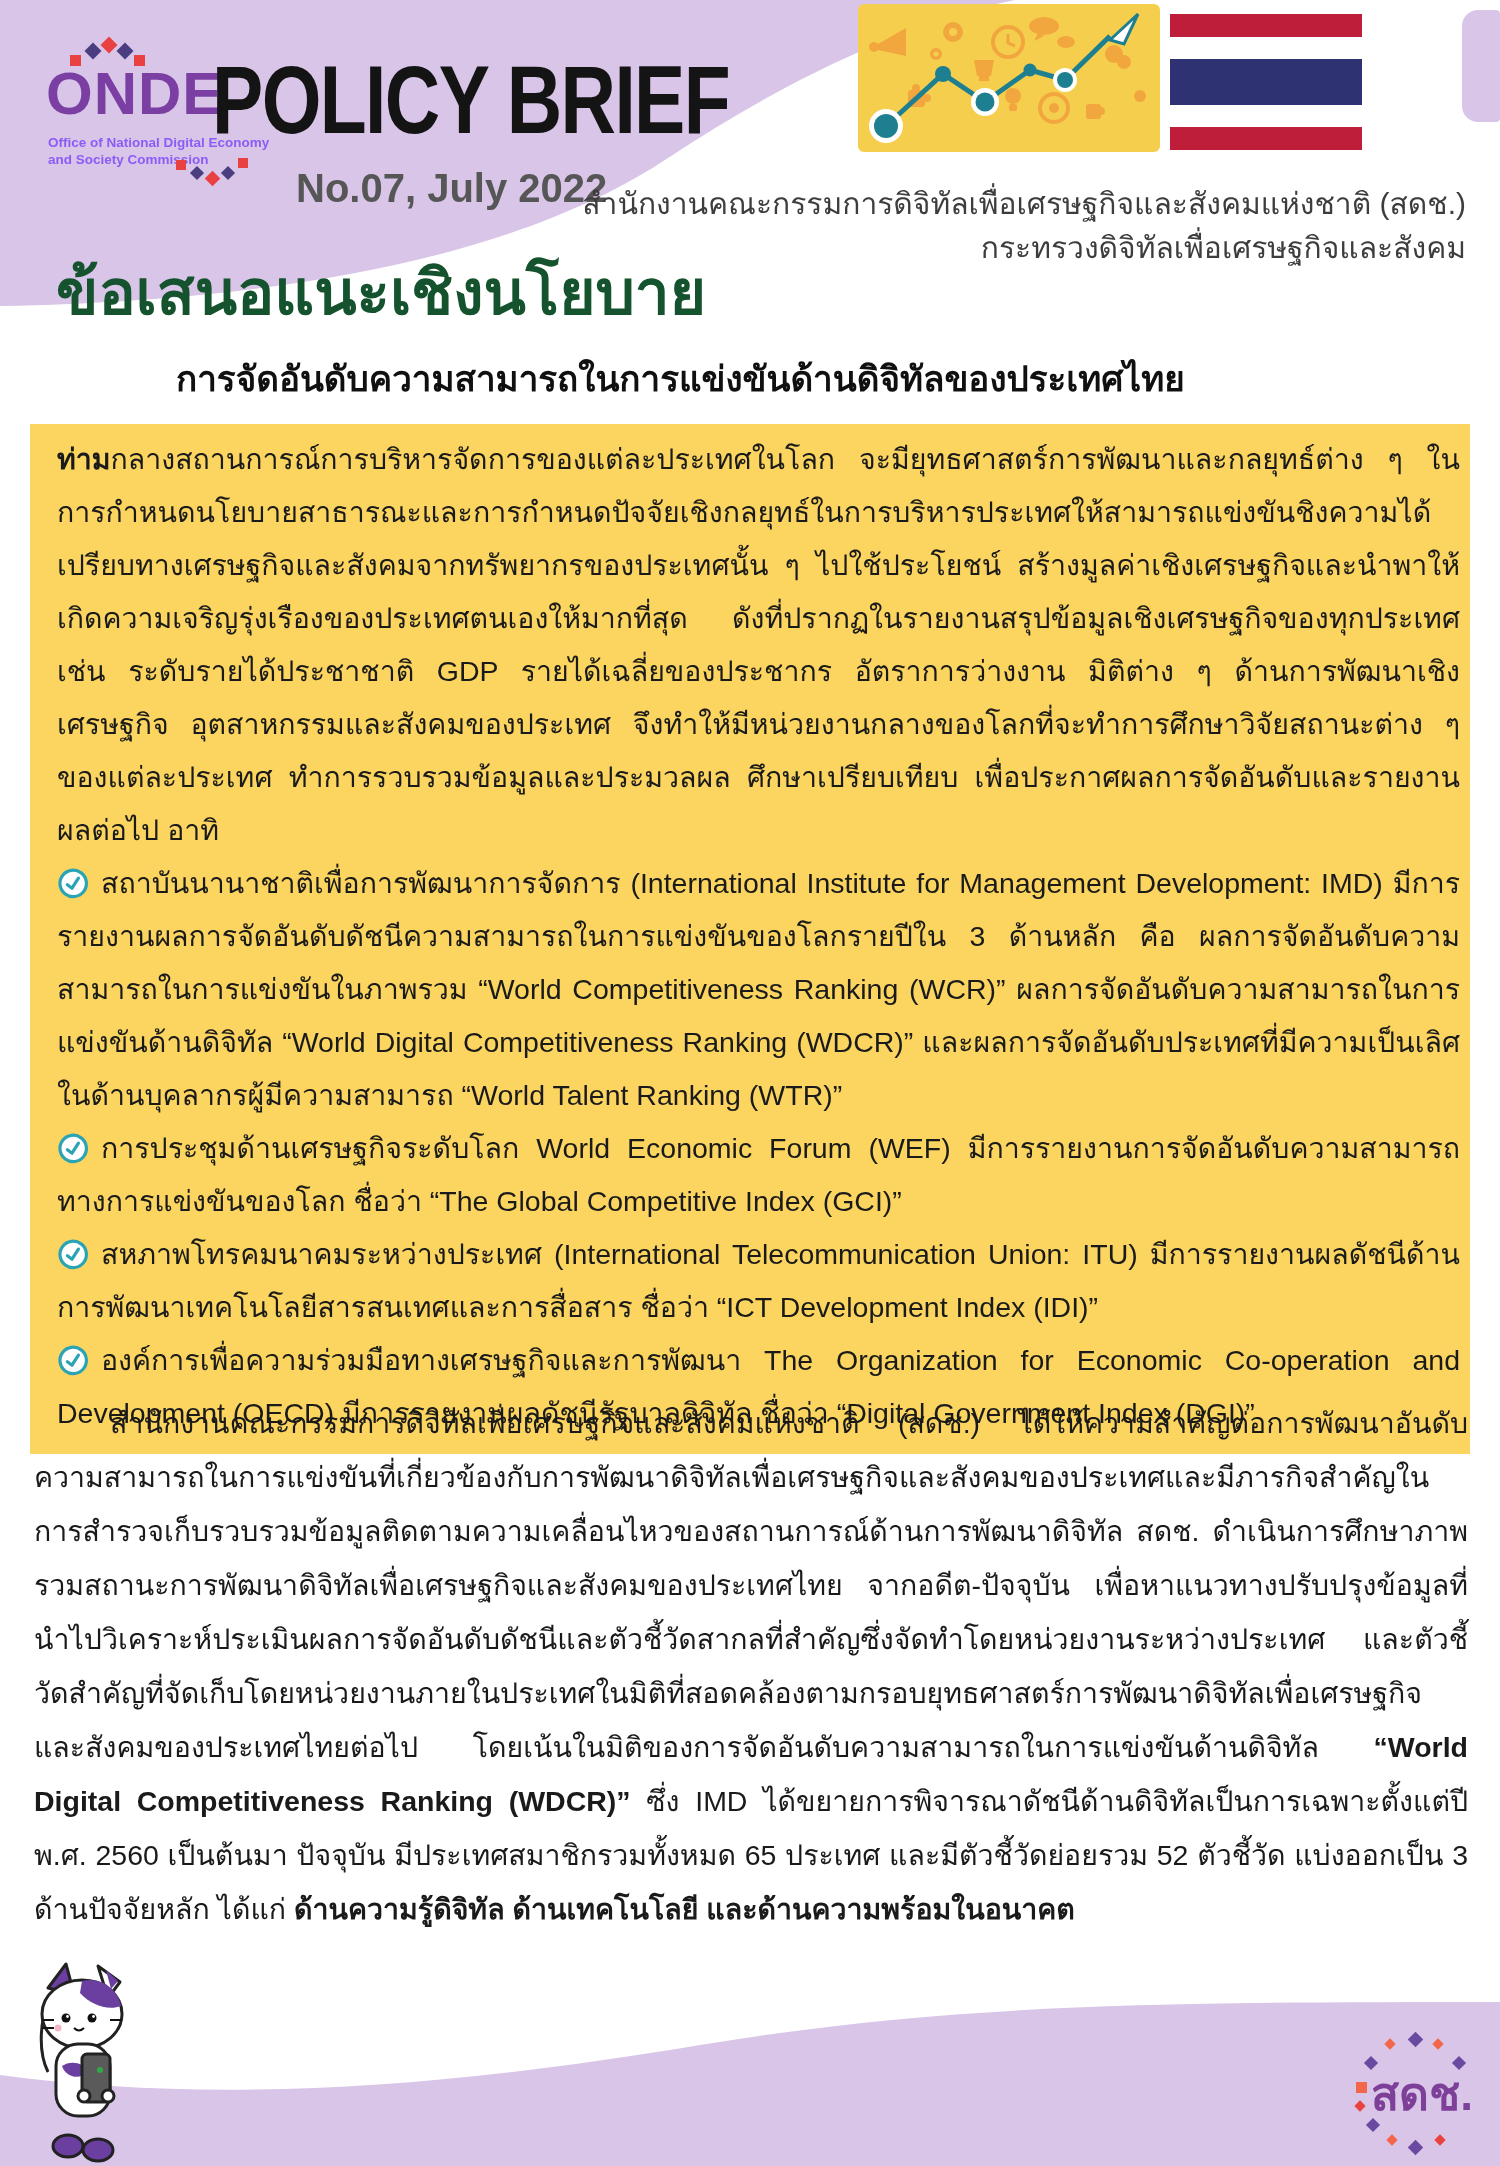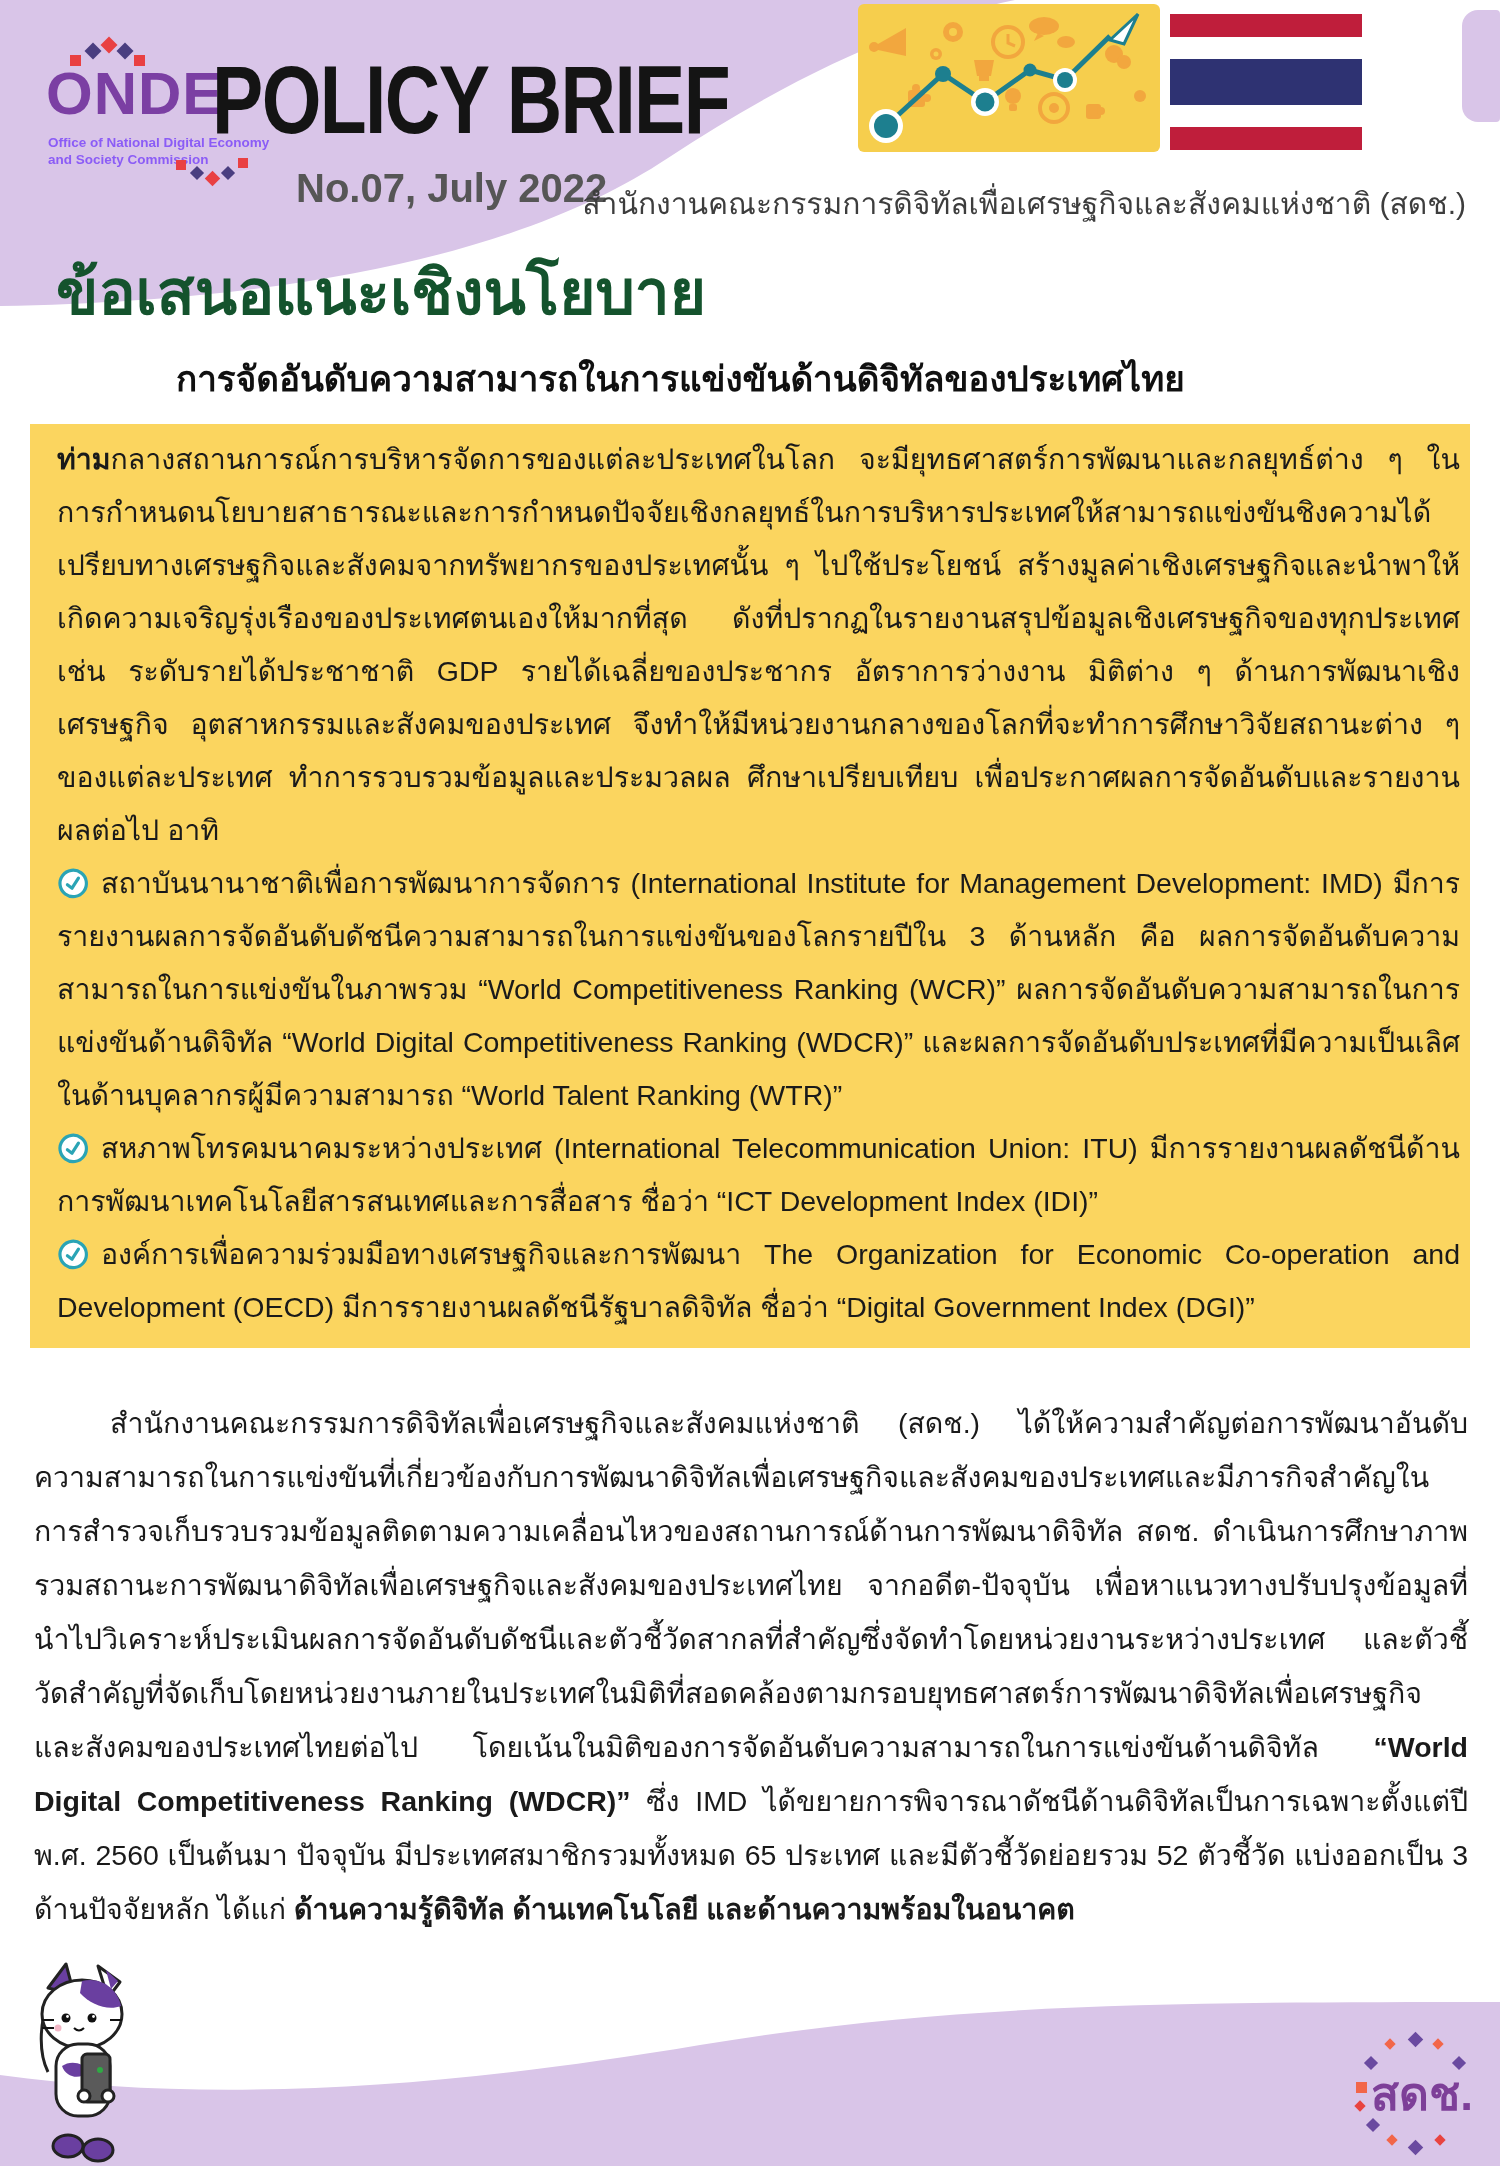--- a/index.html
+++ b/index.html
@@ -129,30 +129,35 @@
         <circle cx="172" cy="66" r="6.5" fill="#1d7f8f"></circle>
         <circle cx="207" cy="76" r="12" fill="#ffffff"></circle>
           <circle cx="207" cy="76" r="8" fill="#1d7f8f"></circle>
       </g>
     </svg>
   </div>
 
   <div class="abs flag"></div>
 
   <div class="abs org org1">สำนักงานคณะกรรมการดิจิทัลเพื่อเศรษฐกิจและสังคมแห่งชาติ (สดช.)</div>
+  <div class="abs org org2">กระทรวงดิจิทัลเพื่อเศรษฐกิจและสังคม</div>
 
   <h1 class="abs title" style="margin:0;">ข้อเสนอแนะเชิงนโยบาย</h1>
   <h2 class="abs subtitle" style="margin:0;">การจัดอันดับความสามารถในการแข่งขันด้านดิจิทัลของประเทศไทย</h2>
 
   <div class="abs ybox">
     <p><span class="b">ท่าม</span><span>กลางสถานการณ์การบริหารจัดการของแต่ละประเทศในโลก จะมียุทธศาสตร์การพัฒนาและกลยุทธ์ต่าง ๆ ในการกำหนดนโยบายสาธารณะและการกำหนดปัจจัยเชิงกลยุทธ์ในการบริหารประเทศให้สามารถแข่งขันชิงความได้เปรียบทางเศรษฐกิจและสังคมจากทรัพยากรของประเทศนั้น ๆ ไปใช้ประโยชน์ สร้างมูลค่าเชิงเศรษฐกิจและนำพาให้เกิดความเจริญรุ่งเรืองของประเทศตนเองให้มากที่สุด ดังที่ปรากฏในรายงานสรุปข้อมูลเชิงเศรษฐกิจของทุกประเทศ เช่น ระดับรายได้ประชาชาติ GDP รายได้เฉลี่ยของประชากร อัตราการว่างงาน มิติต่าง ๆ ด้านการพัฒนาเชิงเศรษฐกิจ อุตสาหกรรมและสังคมของประเทศ จึงทำให้มีหน่วยงานกลางของโลกที่จะทำการศึกษาวิจัยสถานะต่าง ๆ ของแต่ละประเทศ ทำการรวบรวมข้อมูลและประมวลผล ศึกษาเปรียบเทียบ เพื่อประกาศผลการจัดอันดับและรายงานผลต่อไป อาทิ</span></p>
     <p><span class="chk"><svg viewBox="0 0 34 34" width="31" height="31">
             <circle cx="17" cy="17" r="14.5" fill="#ffffff" stroke="#2aa4b5" stroke-width="3.5"></circle>
             <path d="M10.5 17.5 L15 22 L23.5 12" stroke="#2aa4b5" stroke-width="3.5" fill="none" stroke-linecap="round" stroke-linejoin="round"></path>
           </svg></span><span>สถาบันนานาชาติเพื่อการพัฒนาการจัดการ (International Institute for Management Development: IMD) มีการรายงานผลการจัดอันดับดัชนีความสามารถในการแข่งขันของโลกรายปีใน 3 ด้านหลัก คือ ผลการจัดอันดับความสามารถในการแข่งขันในภาพรวม “World Competitiveness Ranking (WCR)” ผลการจัดอันดับความสามารถในการแข่งขันด้านดิจิทัล “World Digital Competitiveness Ranking (WDCR)” และผลการจัดอันดับประเทศที่มีความเป็นเลิศในด้านบุคลากรผู้มีความสามารถ “World Talent Ranking (WTR)”</span></p>
+    <p><span class="chk"><svg viewBox="0 0 34 34" width="31" height="31">
+            <circle cx="17" cy="17" r="14.5" fill="#ffffff" stroke="#2aa4b5" stroke-width="3.5"></circle>
+            <path d="M10.5 17.5 L15 22 L23.5 12" stroke="#2aa4b5" stroke-width="3.5" fill="none" stroke-linecap="round" stroke-linejoin="round"></path>
+          </svg></span><span>การประชุมด้านเศรษฐกิจระดับโลก World Economic Forum (WEF) มีการรายงานการจัดอันดับความสามารถทางการแข่งขันของโลก ชื่อว่า “The Global Competitive Index (GCI)”</span></p>
     <p><span class="chk"><svg viewBox="0 0 34 34" width="31" height="31">
             <circle cx="17" cy="17" r="14.5" fill="#ffffff" stroke="#2aa4b5" stroke-width="3.5"></circle>
             <path d="M10.5 17.5 L15 22 L23.5 12" stroke="#2aa4b5" stroke-width="3.5" fill="none" stroke-linecap="round" stroke-linejoin="round"></path>
           </svg></span><span>สหภาพโทรคมนาคมระหว่างประเทศ (International Telecommunication Union: ITU) มีการรายงานผลดัชนีด้านการพัฒนาเทคโนโลยีสารสนเทศและการสื่อสาร ชื่อว่า “ICT Development Index (IDI)”</span></p>
     <p><span class="chk"><svg viewBox="0 0 34 34" width="31" height="31">
             <circle cx="17" cy="17" r="14.5" fill="#ffffff" stroke="#2aa4b5" stroke-width="3.5"></circle>
             <path d="M10.5 17.5 L15 22 L23.5 12" stroke="#2aa4b5" stroke-width="3.5" fill="none" stroke-linecap="round" stroke-linejoin="round"></path>
           </svg></span><span>องค์การเพื่อความร่วมมือทางเศรษฐกิจและการพัฒนา The Organization for Economic Co-operation and Development (OECD) มีการรายงานผลดัชนีรัฐบาลดิจิทัล ชื่อว่า “Digital Government Index (DGI)”</span></p>
   </div>
 

